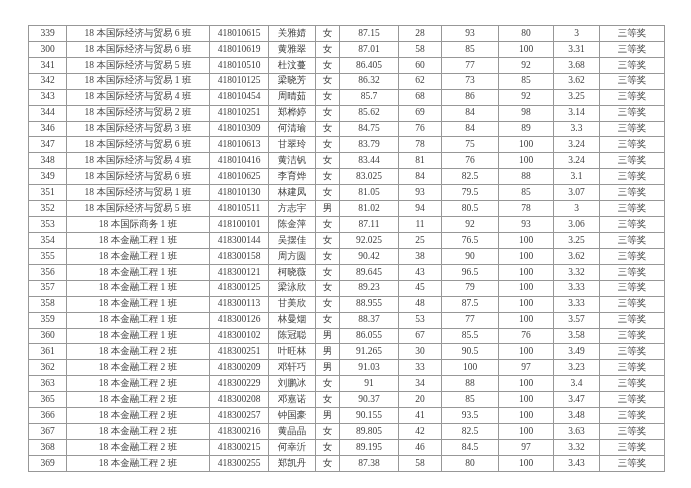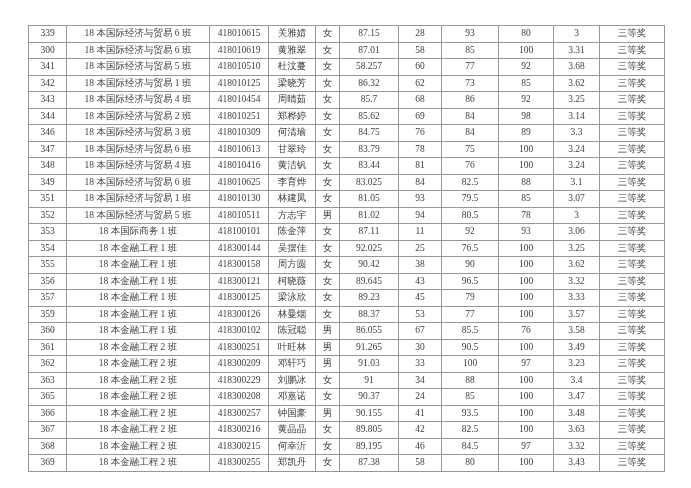--- a/index.html
+++ b/index.html
@@ -82,21 +82,21 @@
           <td>100</td>
           <td>3.31</td>
           <td>三等奖</td>
         </tr>
         <tr>
           <td>341</td>
           <td>18 本国际经济与贸易 5 班</td>
           <td>418010510</td>
           <td>杜汶蔓</td>
           <td>女</td>
-          <td>58.257</td>
+          <td>86.405</td>
           <td>60</td>
           <td>77</td>
           <td>92</td>
           <td>3.68</td>
           <td>三等奖</td>
         </tr>
         <tr>
           <td>342</td>
           <td>18 本国际经济与贸易 1 班</td>
           <td>418010125</td>
@@ -272,20 +272,33 @@
           <td>梁泳欣</td>
           <td>女</td>
           <td>89.23</td>
           <td>45</td>
           <td>79</td>
           <td>100</td>
           <td>3.33</td>
           <td>三等奖</td>
         </tr>
         <tr>
+          <td>358</td>
+          <td>18 本金融工程 1 班</td>
+          <td>418300113</td>
+          <td>甘美欣</td>
+          <td>女</td>
+          <td>88.955</td>
+          <td>48</td>
+          <td>87.5</td>
+          <td>100</td>
+          <td>3.33</td>
+          <td>三等奖</td>
+        </tr>
+        <tr>
           <td>359</td>
           <td>18 本金融工程 1 班</td>
           <td>418300126</td>
           <td>林曼烟</td>
           <td>女</td>
           <td>88.37</td>
           <td>53</td>
           <td>77</td>
           <td>100</td>
           <td>3.57</td>
@@ -343,21 +356,21 @@
           <td>3.4</td>
           <td>三等奖</td>
         </tr>
         <tr>
           <td>365</td>
           <td>18 本金融工程 2 班</td>
           <td>418300208</td>
           <td>邓嘉诺</td>
           <td>女</td>
           <td>90.37</td>
-          <td>24</td>
+          <td>20</td>
           <td>85</td>
           <td>100</td>
           <td>3.47</td>
           <td>三等奖</td>
         </tr>
         <tr>
           <td>366</td>
           <td>18 本金融工程 2 班</td>
           <td>418300257</td>
           <td>钟国豪</td>

